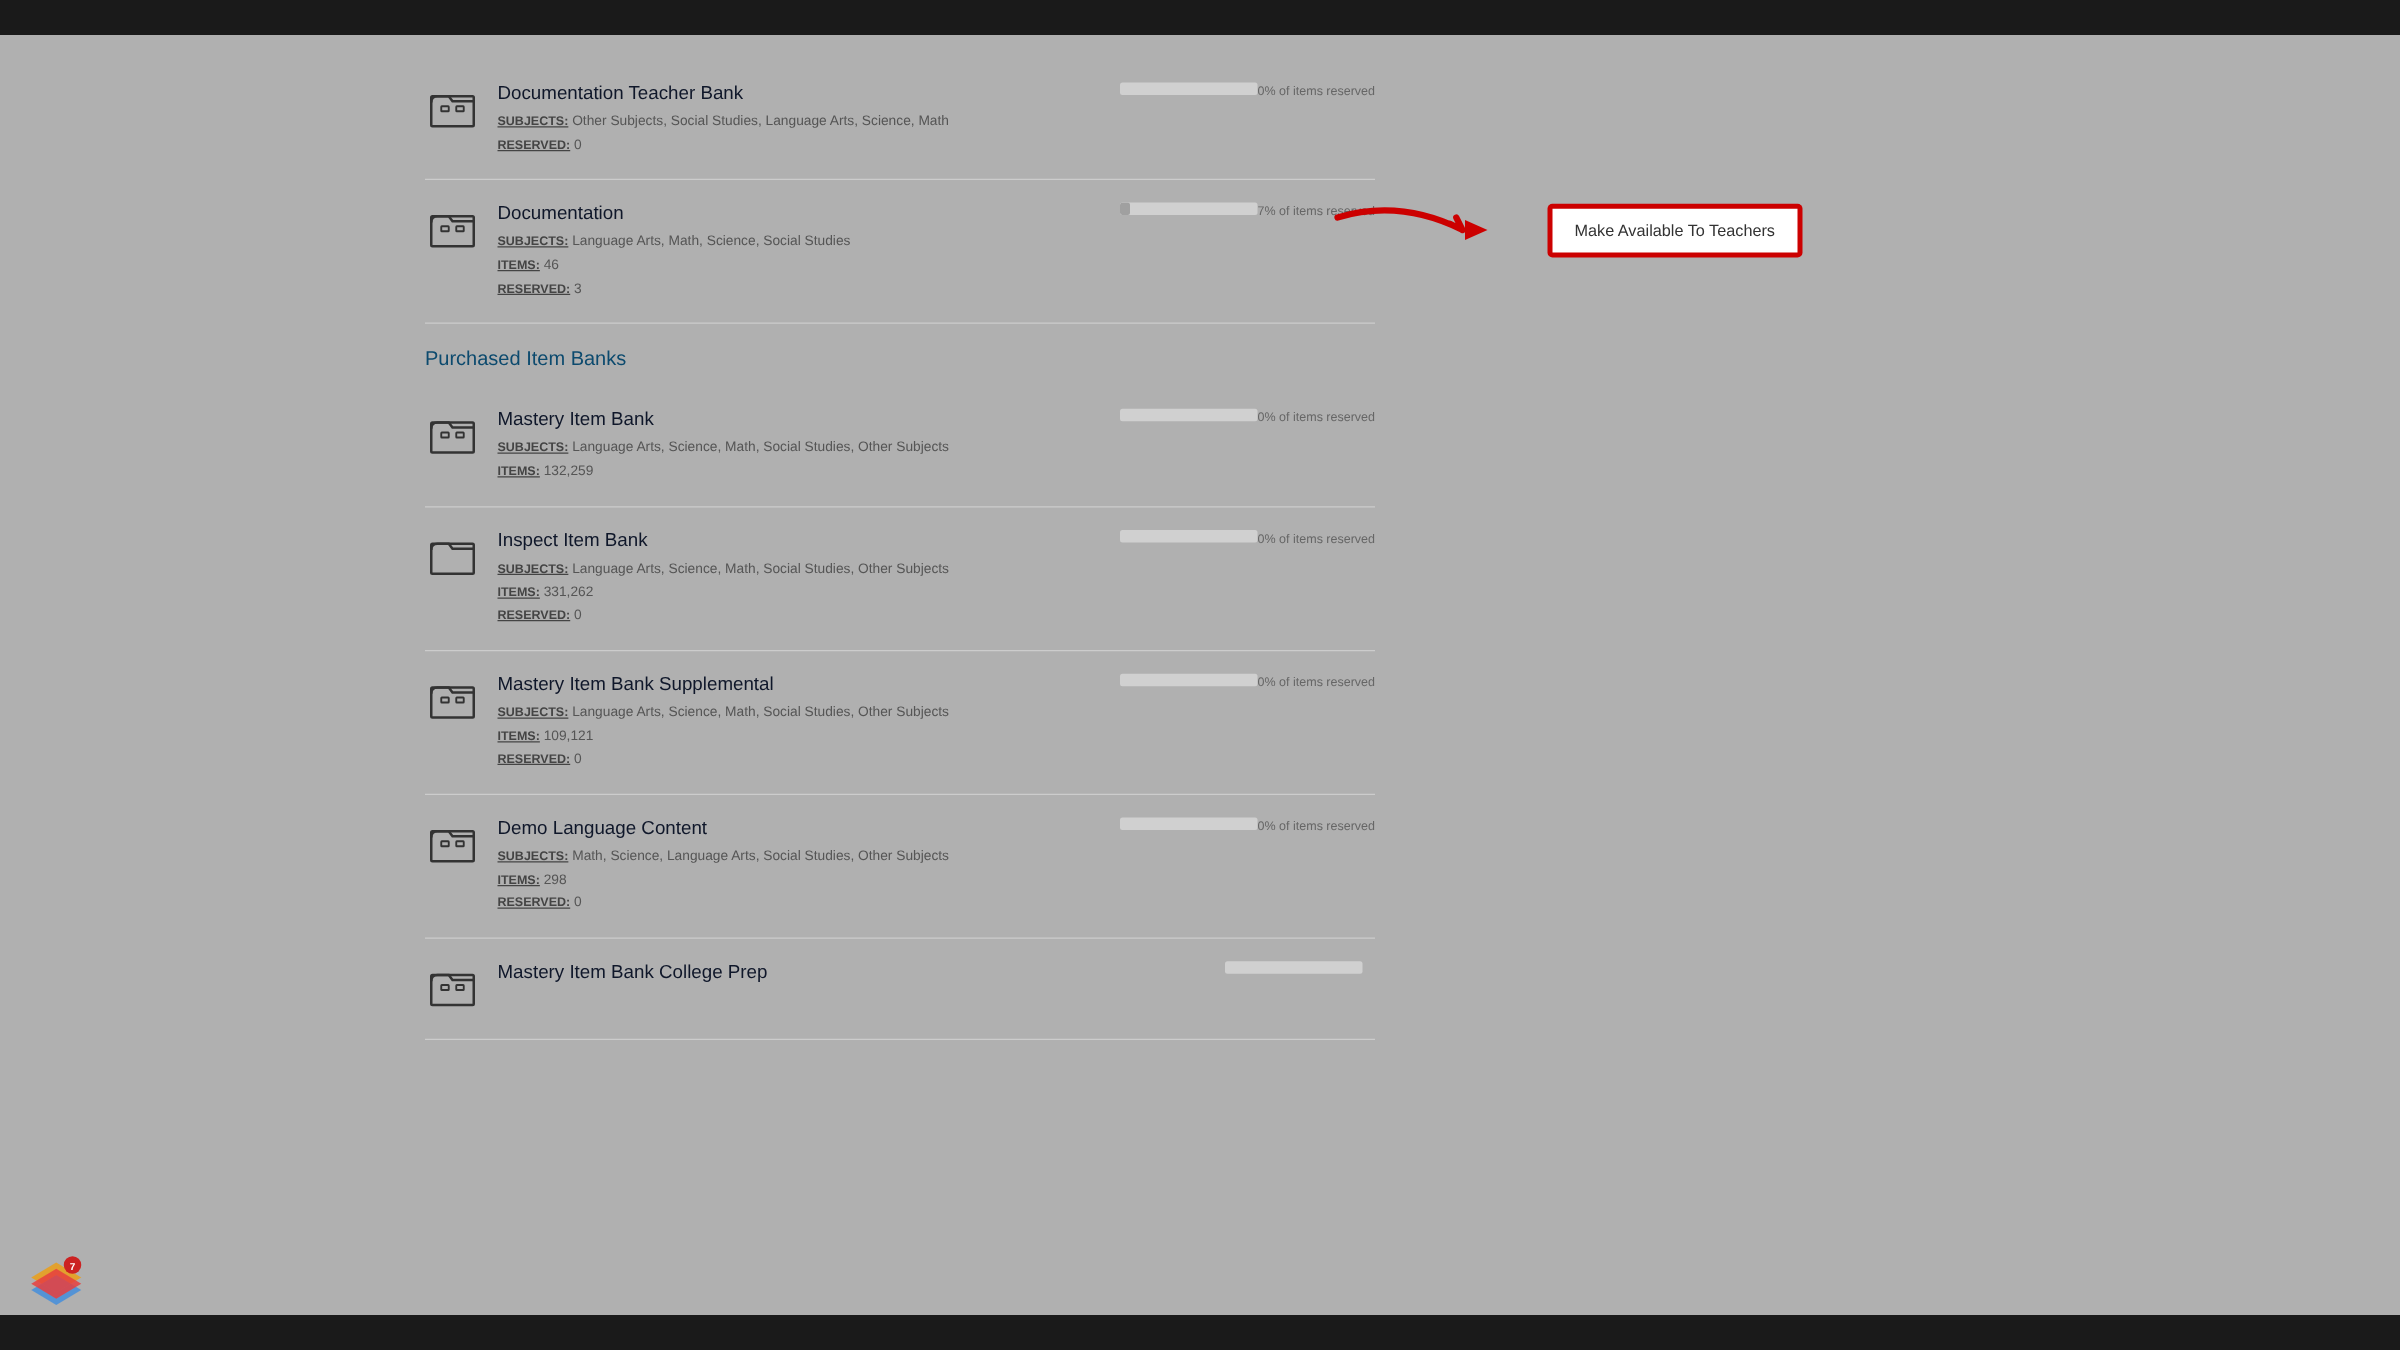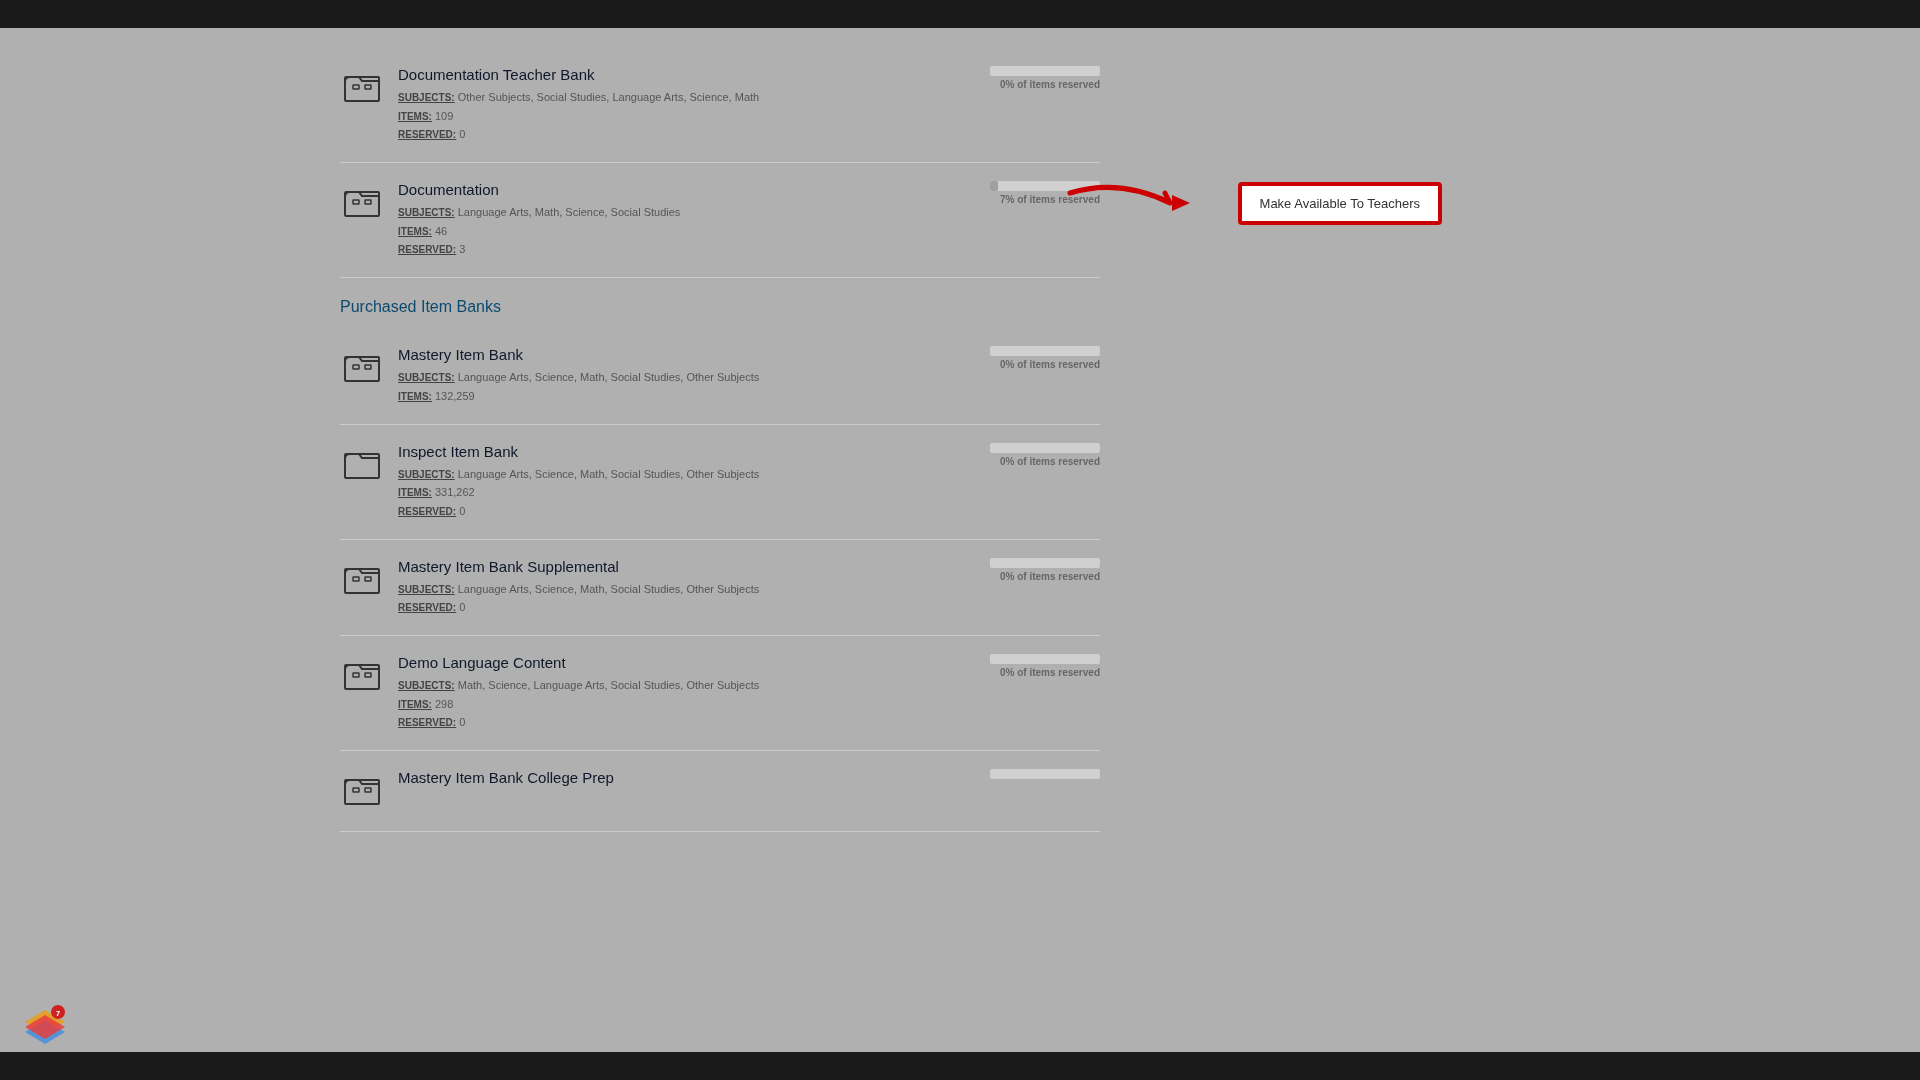--- a/index.html
+++ b/index.html
@@ -70,23 +70,22 @@
       font-size: 10px;
       color: #444;
       text-transform: uppercase;
       text-decoration: underline;
     }
     .bank-right {
       flex-shrink: 0;
       text-align: left;
       min-width: 120px;
       display: flex;
-      flex-direction: column;
+      flex-direction: row;
       align-items: flex-end;
-      font-weight: bold;
     }
     .progress-bar-container {
       width: 110px;
       height: 10px;
       background: #d0d0d0;
       border-radius: 2px;
       margin-bottom: 3px;
       overflow: hidden;
     }
     .progress-bar-fill {
@@ -143,21 +142,20 @@
           <rect x="2" y="8" width="34" height="24" rx="1" stroke="#333" stroke-width="2" fill="none"></rect>
           <path d="M2 13 Q2 8 7 8 L16 8 L19 12 L36 12" stroke="#333" stroke-width="2" fill="none"></path>
           <rect x="10" y="16" width="6" height="4" rx="0.5" stroke="#333" stroke-width="1.5" fill="none"></rect>
           <rect x="22" y="16" width="6" height="4" rx="0.5" stroke="#333" stroke-width="1.5" fill="none"></rect>
         </svg>
       </div>
       <div class="bank-info">
         <a class="bank-name" href="#">Documentation Teacher Bank</a>
         <div class="bank-meta">
           <div><span class="label">SUBJECTS:</span> Other Subjects, Social Studies, Language Arts, Science, Math</div>
-          <div><span class="label">ITEMS:</span> 109</div>
           <div><span class="label">RESERVED:</span> 0</div>
         </div>
       </div>
       <div class="bank-right">
         <div class="progress-bar-container">
           <div class="progress-bar-fill" style="width:0%;"></div>
         </div>
         <span class="reserved-pct">0% of items reserved</span>
       </div>
     </div>
@@ -256,20 +254,21 @@
           <rect x="2" y="8" width="34" height="24" rx="1" stroke="#333" stroke-width="2" fill="none"></rect>
           <path d="M2 13 Q2 8 7 8 L16 8 L19 12 L36 12" stroke="#333" stroke-width="2" fill="none"></path>
           <rect x="10" y="16" width="6" height="4" rx="0.5" stroke="#333" stroke-width="1.5" fill="none"></rect>
           <rect x="22" y="16" width="6" height="4" rx="0.5" stroke="#333" stroke-width="1.5" fill="none"></rect>
         </svg>
       </div>
       <div class="bank-info">
         <a class="bank-name" href="#">Mastery Item Bank Supplemental</a>
         <div class="bank-meta">
           <div><span class="label">SUBJECTS:</span> Language Arts, Science, Math, Social Studies, Other Subjects</div>
+          <div><span class="label">ITEMS:</span> 109,121</div>
           <div><span class="label">RESERVED:</span> 0</div>
         </div>
       </div>
       <div class="bank-right">
         <div class="progress-bar-container">
           <div class="progress-bar-fill" style="width:0%;"></div>
         </div>
         <span class="reserved-pct">0% of items reserved</span>
       </div>
     </div>

